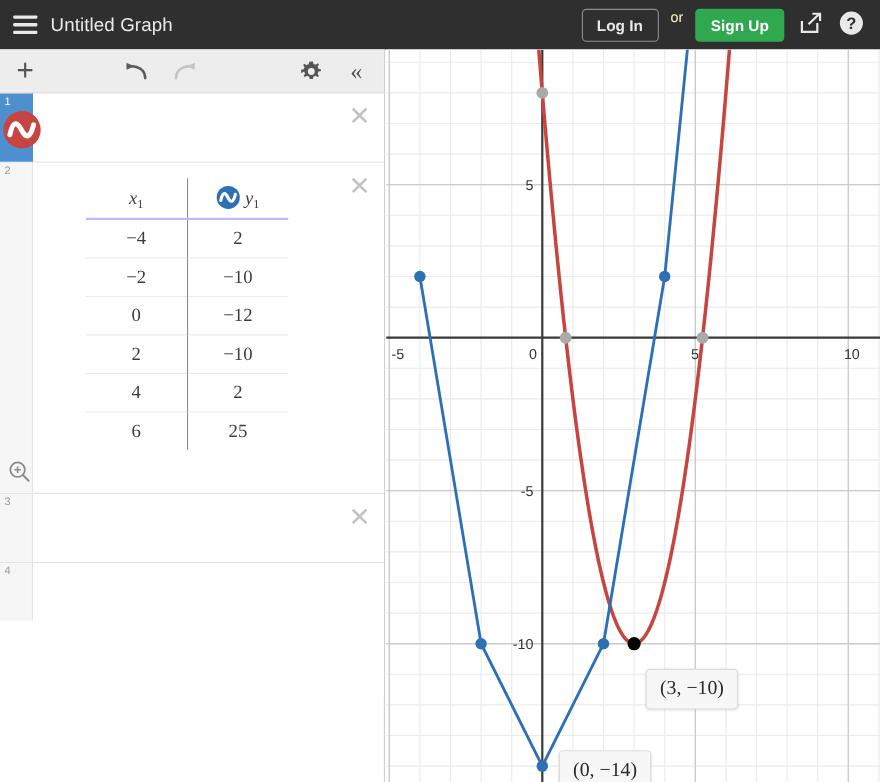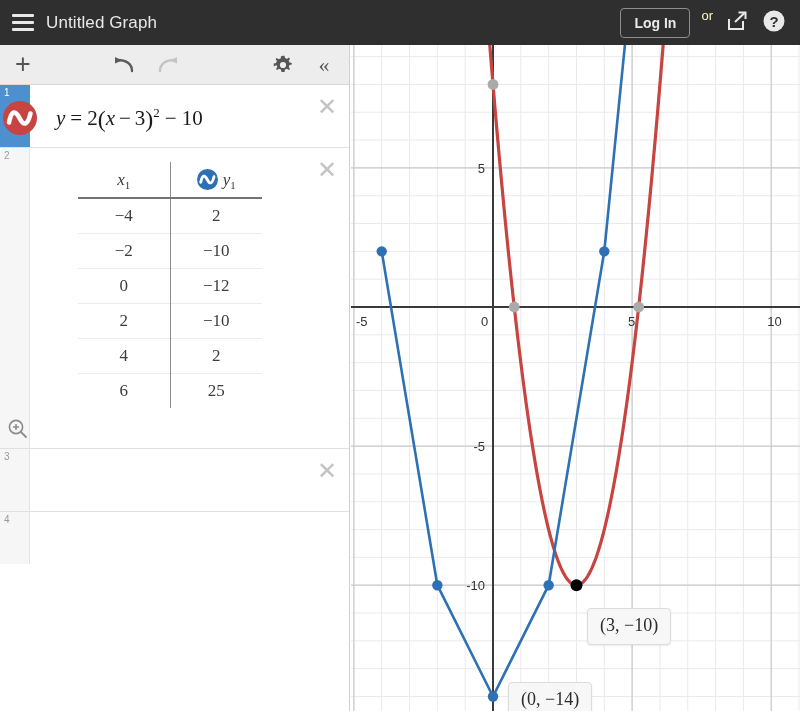--- a/index.html
+++ b/index.html
@@ -105,21 +105,21 @@
   #dtable {
     position: absolute; left: 48px; top: 14px;
     border-collapse: collapse;
     font-family: "Liberation Serif", serif;
   }
   #dtable th, #dtable td {
     width: 92px; text-align: center; font-size: 17px;
     color: #3c3c3c; font-weight: normal; padding: 7px 0;
   }
   #dtable th { padding-bottom: 6px; }
-  #dtable thead tr { border-bottom: 2px solid #737373; }
+  #dtable thead tr { border-bottom: 2px solid #c4b5fd; }
   #dtable tbody tr { border-bottom: 1px solid #ececec; }
   #dtable tbody tr:last-child { border-bottom: none; }
   #dtable th:first-child, #dtable td:first-child { border-right: 1px solid #8d8d8d; }
   .hdr-var i { font-style: italic; }
   .hdr-var sub { font-size: 11px; }
   .mini-dot {
     display: inline-block; width: 21px; height: 21px; border-radius: 50%;
     background: #2d70b3; vertical-align: -5px; margin-right: 5px;
     position: relative;
   }
@@ -164,20 +164,21 @@
 <div id="header">
   <div id="hamburger">
     <span></span>
     <span></span>
     <span></span>
   </div>
   <div id="graph-title">Untitled Graph</div>
   <div id="header-right">
     <button id="login-btn">Log In</button>
     <span id="or-text">or</span>
+    <button id="signup-btn">Sign Up</button>
     <div class="hdr-icon">
       <svg width="22" height="22" viewBox="0 0 22 22">
         <path d="M3 9 L3 19 L17 19 L17 11" fill="none" stroke="#e9e9e9" stroke-width="2"></path>
         <path d="M9 12 L19 2.5" fill="none" stroke="#e9e9e9" stroke-width="2"></path>
         <path d="M12.5 2.5 L19.5 2.5 L19.5 9" fill="none" stroke="#e9e9e9" stroke-width="2"></path>
       </svg>
     </div>
     <div class="hdr-icon">
       <svg width="24" height="24" viewBox="0 0 24 24">
         <circle cx="12" cy="12" r="10.5" fill="#e9e9e9"></circle>
@@ -215,23 +216,20 @@
   <div class="expr-row" id="row1">
     <div class="row-gutter selected">
       <span class="row-num">1</span>
       <div class="curve-dot red">
         <svg width="34" height="34" viewBox="0 0 34 34">
           <path d="M6 21.5 C8.5 9 12.5 9 16.5 17 C20.5 25 24.5 25 27.5 12.5" fill="none" stroke="#ffffff" stroke-width="4.6" stroke-linecap="round"></path>
         </svg>
       </div>
     </div>
     <div class="row-body">
-      <div id="expr1-math">
-        <i>y</i><span style="margin:0 5px;">=</span><span>2</span><span class="paren">(</span><i>x</i><span style="margin:0 4px;">−</span><span>3</span><span class="paren">)</span><sup>2</sup><span style="margin:0 5px;">−</span><span>10</span>
-      </div>
       <div class="row-close">✕</div>
     </div>
   </div>
 
   <div class="expr-row" id="row2">
     <div class="row-gutter">
       <span class="row-num">2</span>
       <div id="zoomfit-btn">
         <svg width="22" height="22" viewBox="0 0 22 22">
           <circle cx="9" cy="9" r="6.6" fill="none" stroke="#8a8a8a" stroke-width="1.6"></circle>

